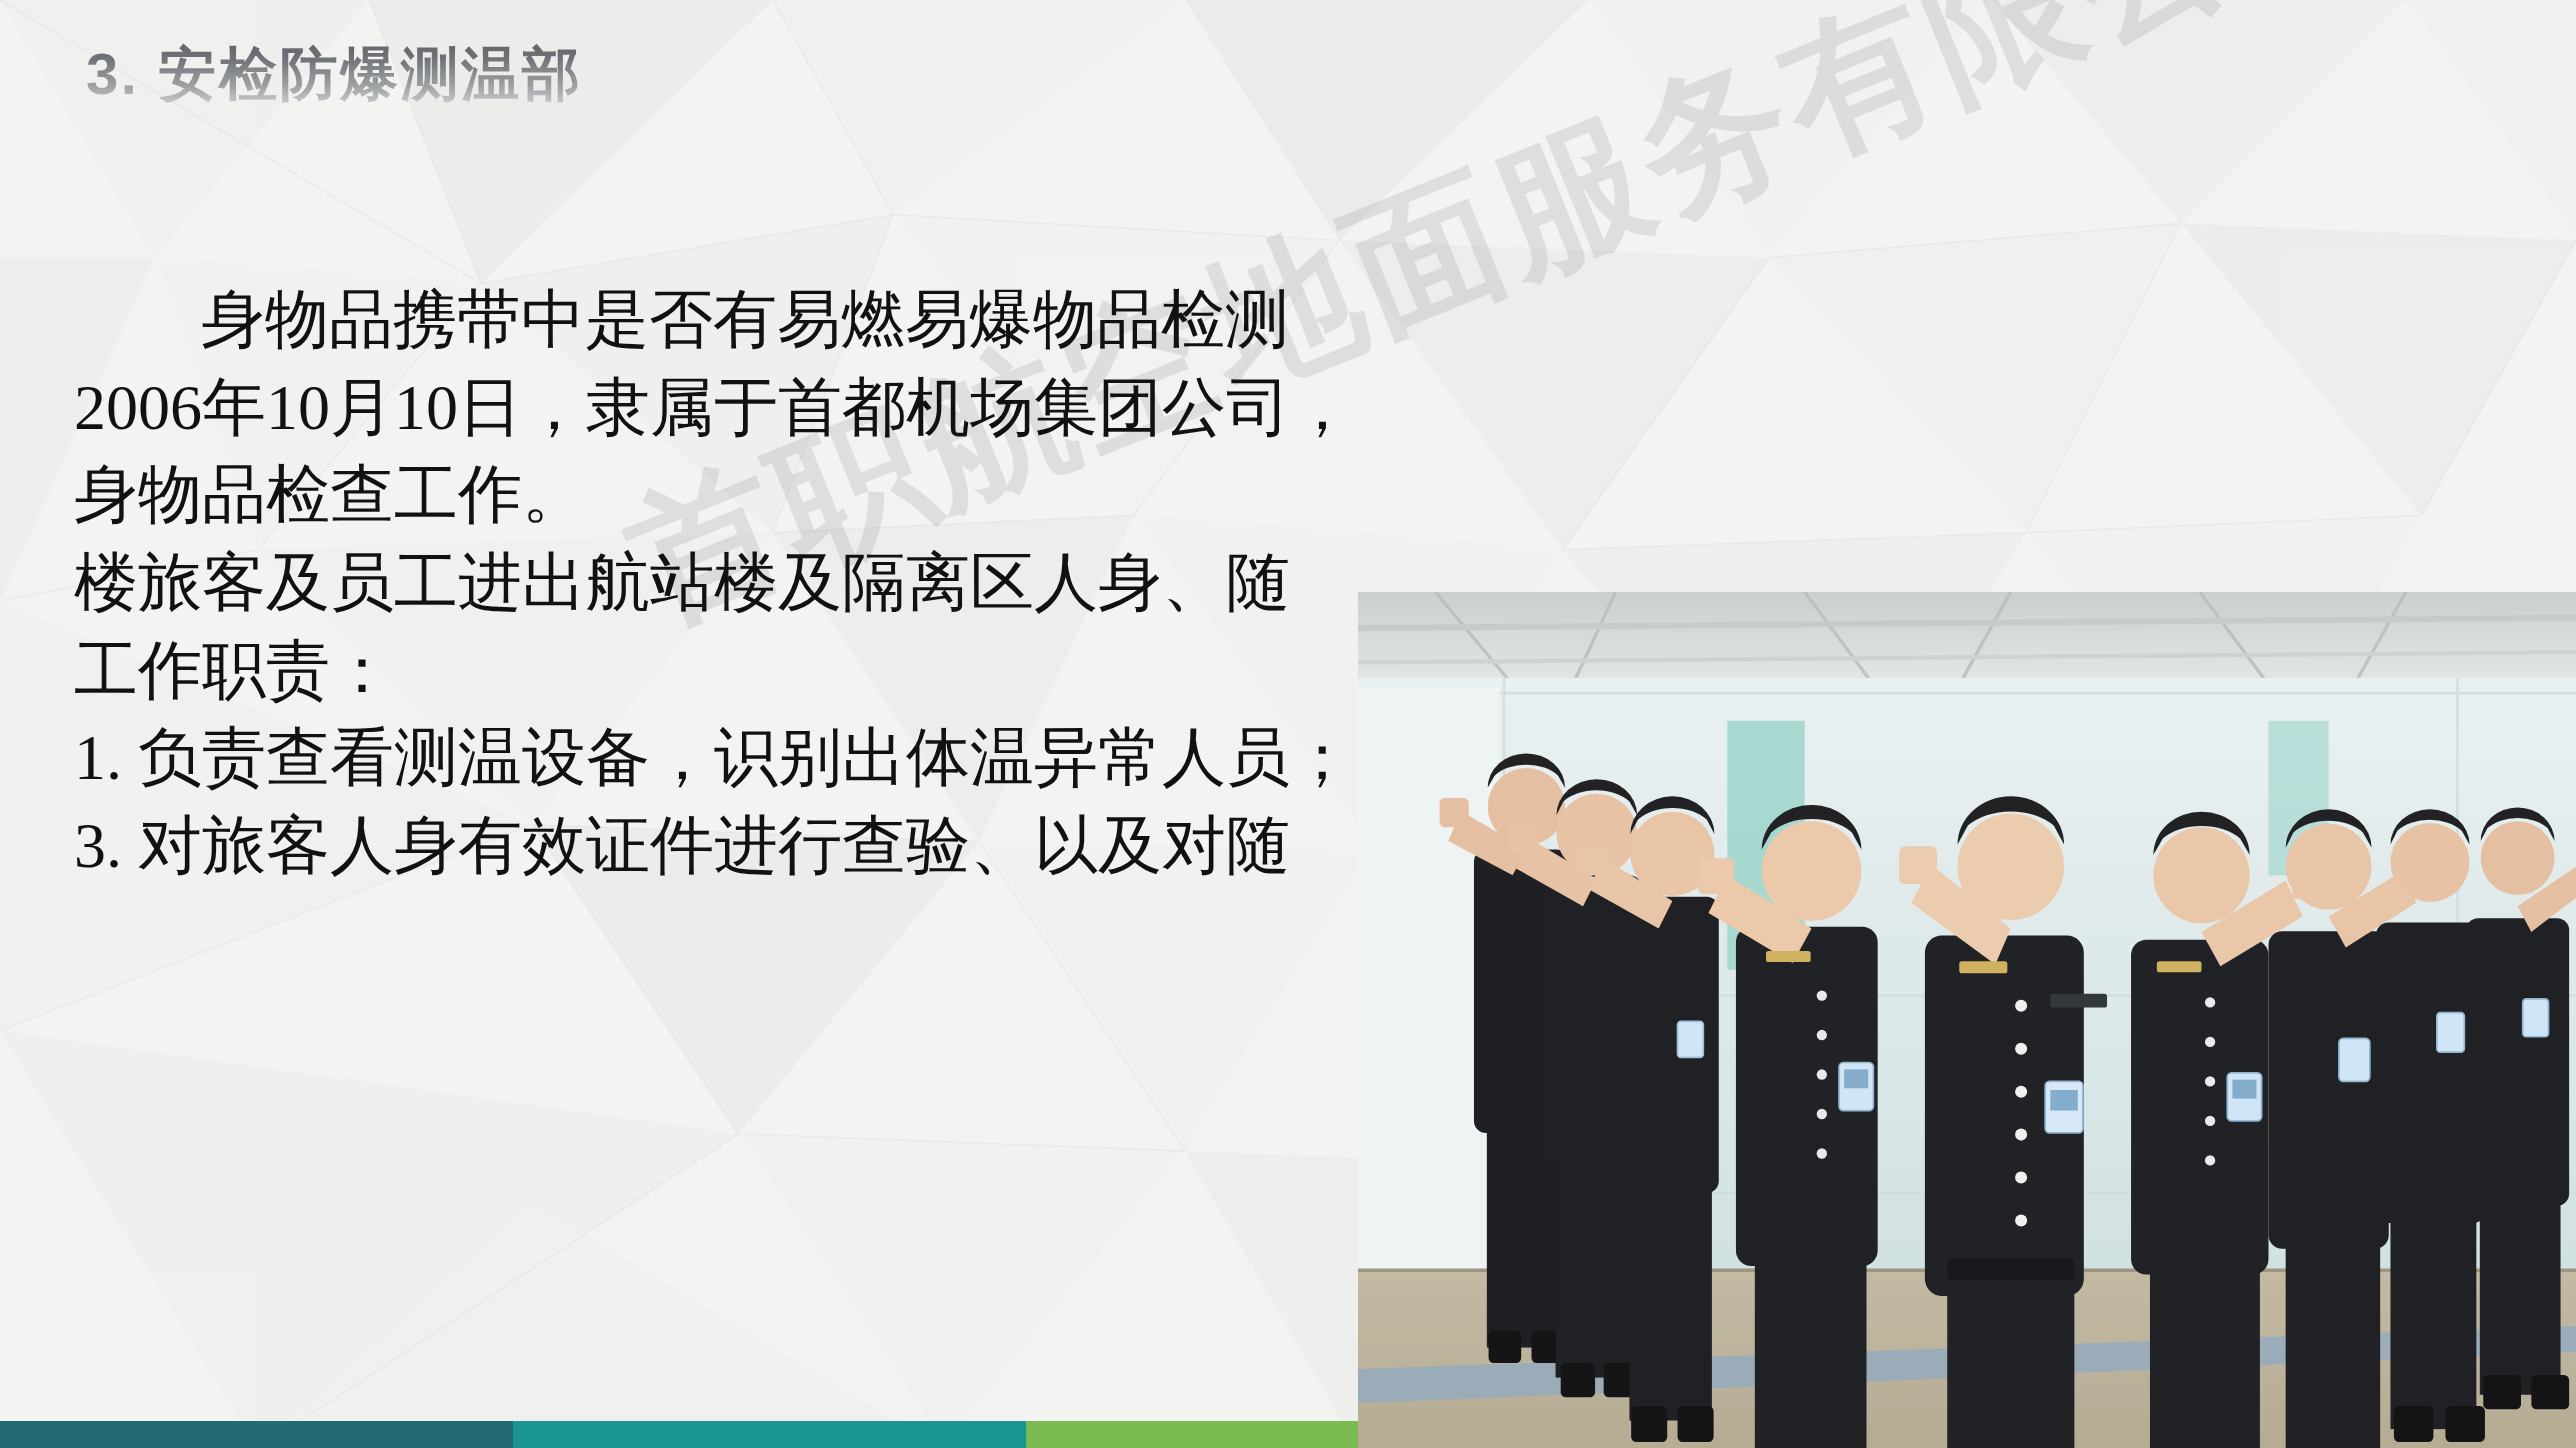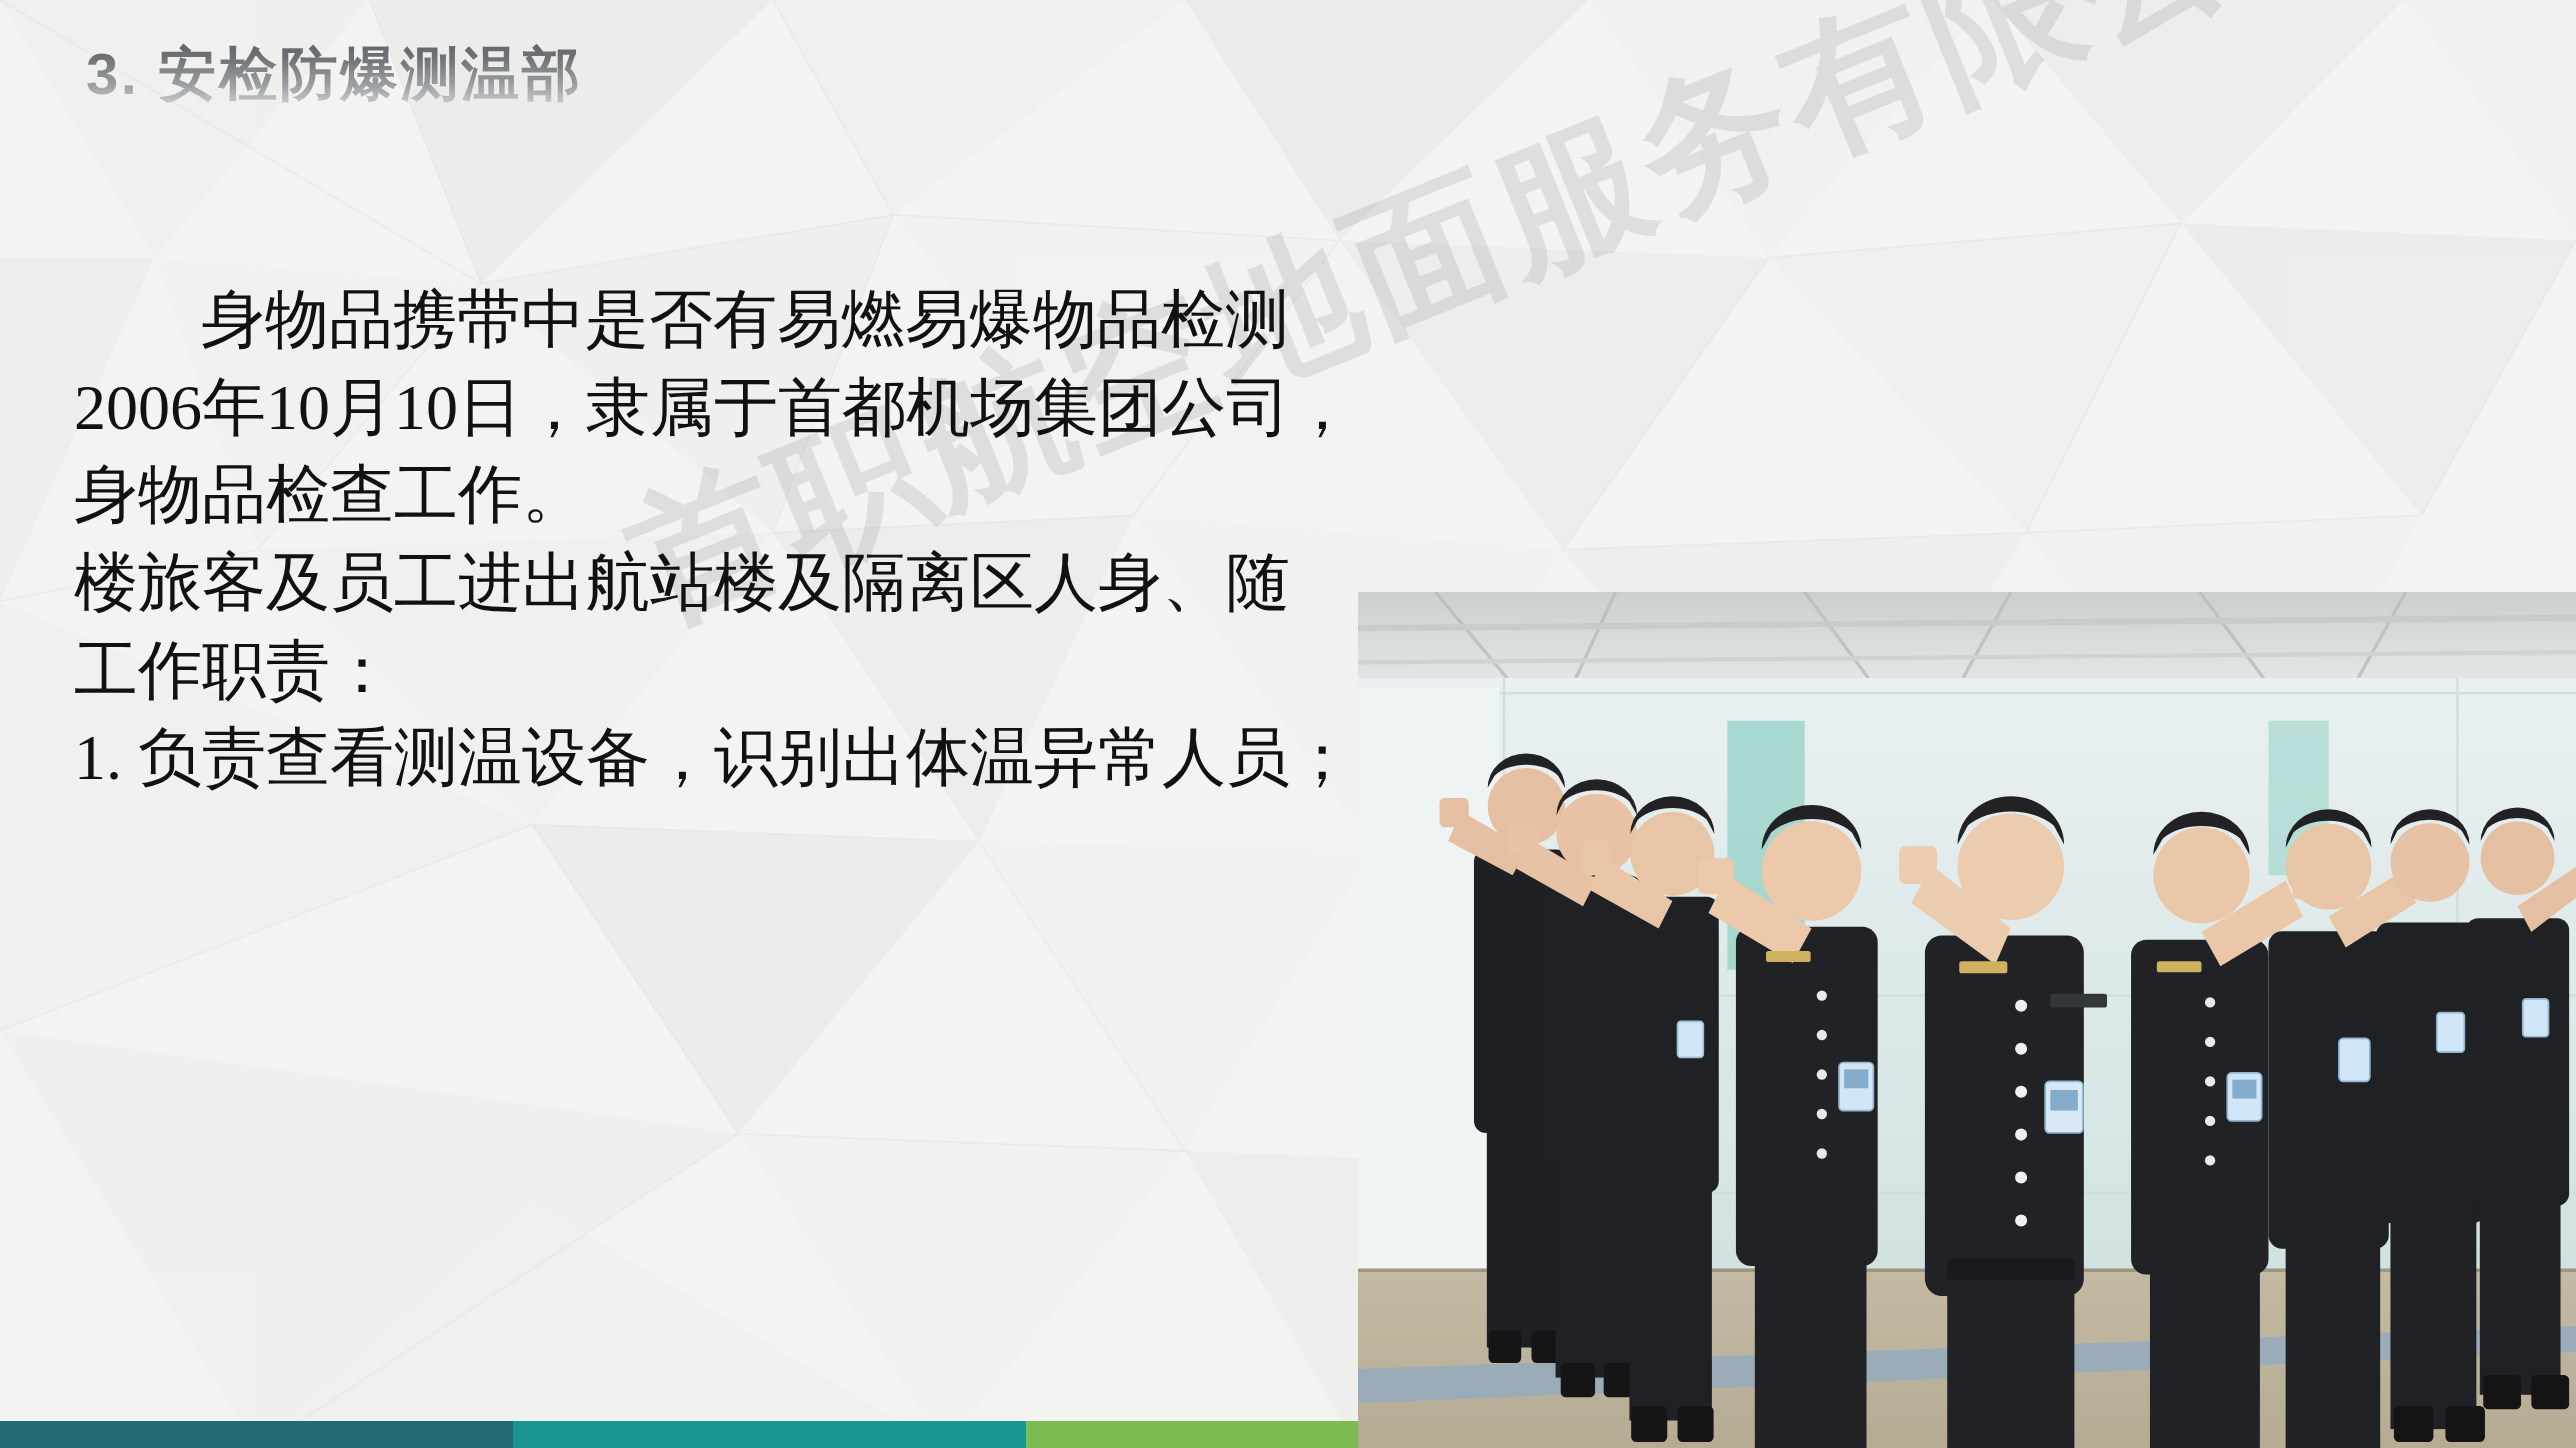--- a/index.html
+++ b/index.html
@@ -158,20 +158,21 @@
 
   <div class="title">3. 安检防爆测温部</div>
 
   <div class="body-text">
     <p><span class="indent"></span><span>身物品携带中是否有易燃易爆物品检测</span></p>
     <p>2006年10月10日，隶属于首都机场集团公司，</p>
     <p>身物品检查工作。</p>
     <p>楼旅客及员工进出航站楼及隔离区人身、随</p>
     <p>工作职责：</p>
     <p>1. 负责查看测温设备，识别出体温异常人员；</p>
+    <p>3. 对旅客人身有效证件进行查验、以及对随</p>
   </div>
 
   <div class="photo">
     <svg viewBox="0 0 1418 997" preserveAspectRatio="none">
       <defs>
         <linearGradient id="wallg" x1="0" y1="0" x2="0" y2="1">
           <stop offset="0%" stop-color="#e9f0f1"></stop>
           <stop offset="55%" stop-color="#dbe8e9"></stop>
           <stop offset="100%" stop-color="#cfe0e0"></stop>
         </linearGradient>

